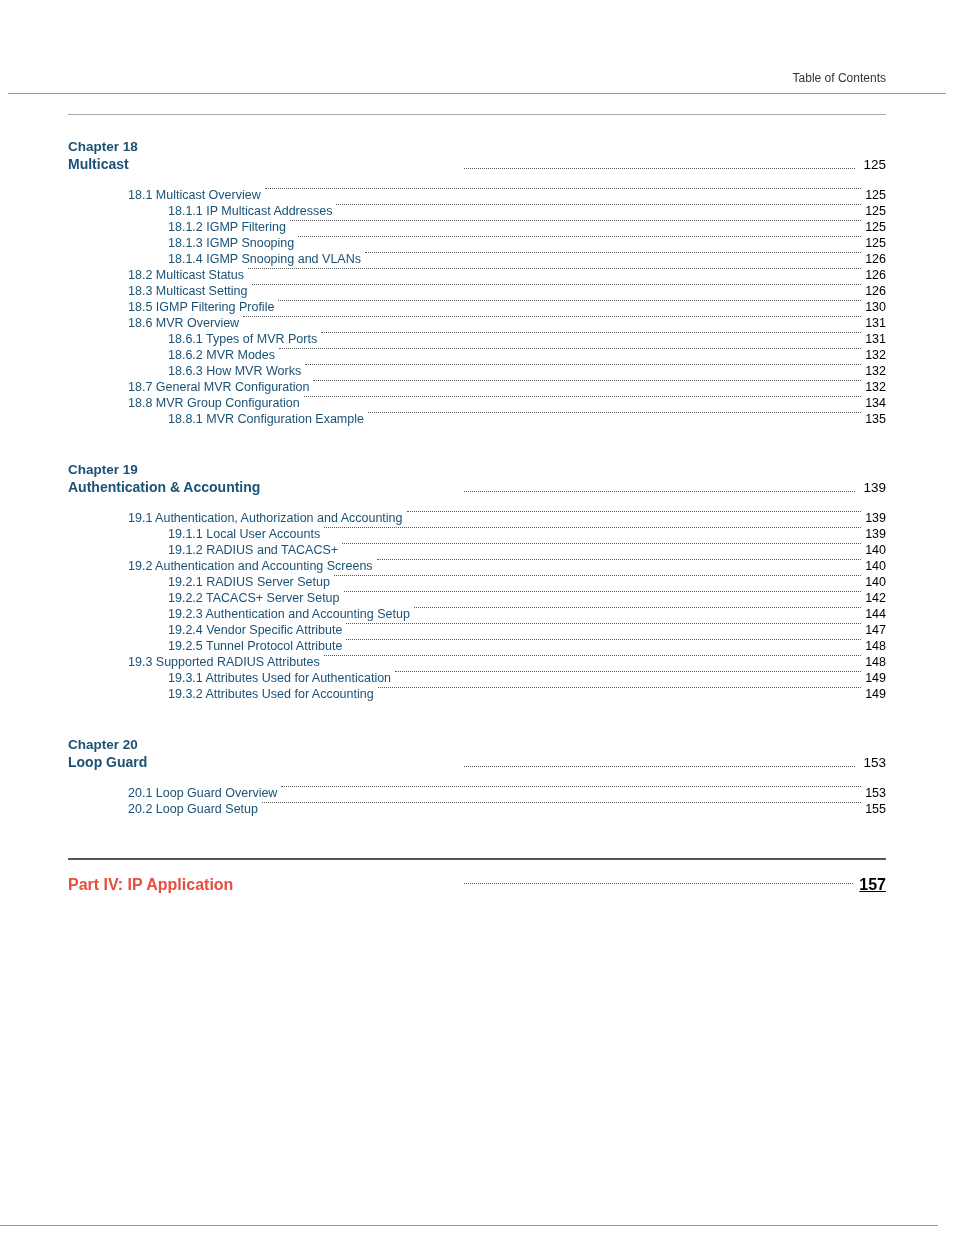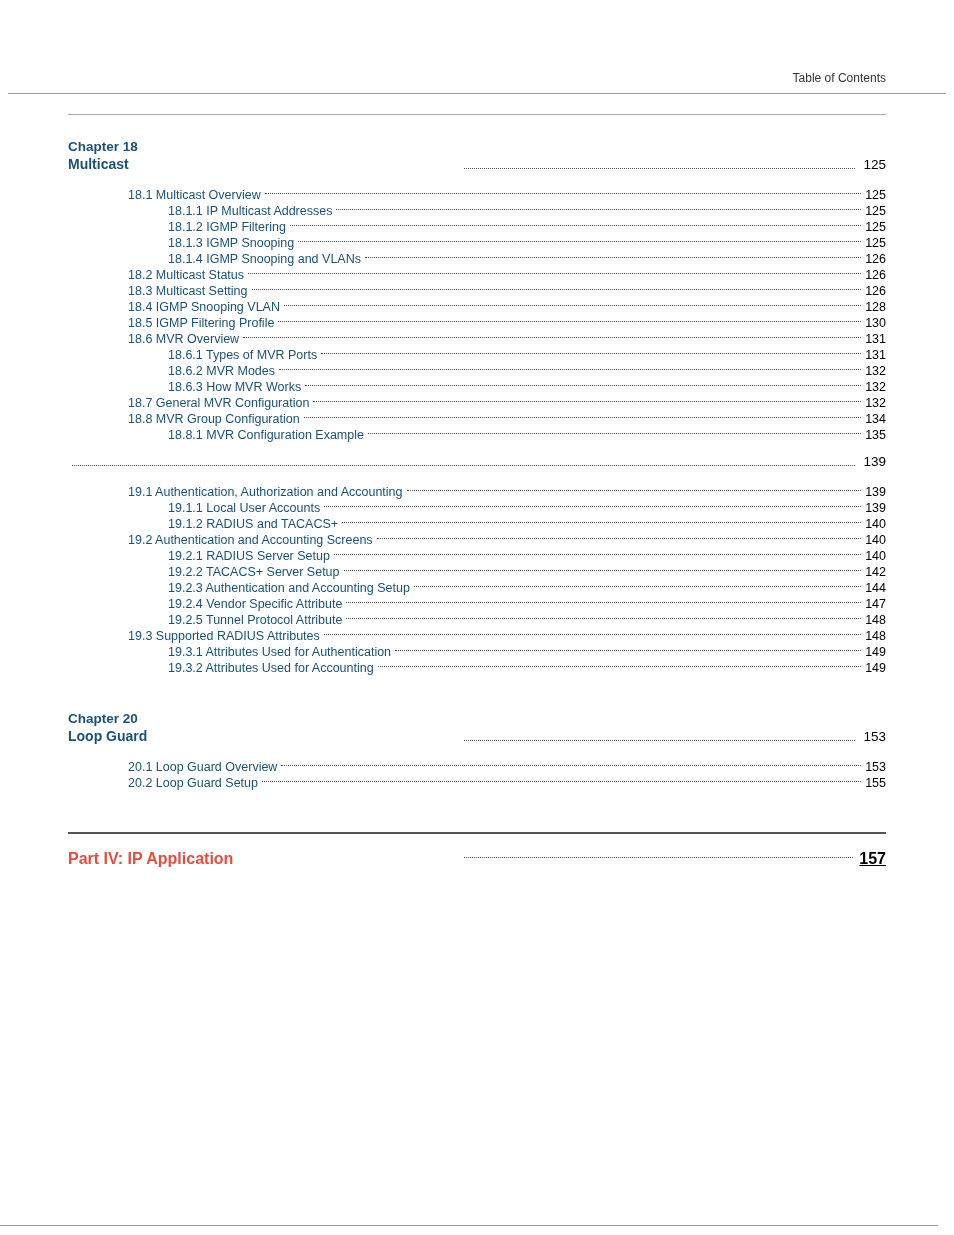--- a/index.html
+++ b/index.html
@@ -68,21 +68,21 @@
     }
     .chapter-dots {
       flex: 1;
       border-bottom: 1px dotted #555;
       margin: 0 4px 3px 4px;
     }
 
     
     .toc-entry {
       display: flex;
-      align-items: center;
+      align-items: flex-start;
       margin-bottom: 2px;
     }
     .toc-entry.level1 { padding-left: 60px; }
     .toc-entry.level2 { padding-left: 100px; }
 
     .toc-label {
       font-size: 12.5px;
       color: #1a5276;
       white-space: nowrap;
     }
@@ -204,25 +204,20 @@
         <span class="toc-label">18.2 Multicast Status</span>
         <span class="toc-dots"></span>
         <span class="toc-page">126</span>
       </div>
       <div class="toc-entry level1">
         <span class="toc-label">18.3 Multicast Setting</span>
         <span class="toc-dots"></span>
         <span class="toc-page">126</span>
       </div>
       <div class="toc-entry level1">
-        <span class="toc-label">18.4 IGMP Snooping VLAN</span>
-        <span class="toc-dots"></span>
-        <span class="toc-page">128</span>
-      </div>
-      <div class="toc-entry level1">
         <span class="toc-label">18.5 IGMP Filtering Profile</span>
         <span class="toc-dots"></span>
         <span class="toc-page">130</span>
       </div>
       <div class="toc-entry level1">
         <span class="toc-label">18.6 MVR Overview</span>
         <span class="toc-dots"></span>
         <span class="toc-page">131</span>
       </div>
       <div class="toc-entry level2">
@@ -249,21 +244,23 @@
         <span class="toc-label">18.8 MVR Group Configuration</span>
         <span class="toc-dots"></span>
         <span class="toc-page">134</span>
       </div>
       <div class="toc-entry level2">
         <span class="toc-label">18.8.1 MVR Configuration Example</span>
         <span class="toc-dots"></span>
         <span class="toc-page">135</span>
       </div>
       <div class="chapter-spacer"></div>
+      <div class="chapter-label">Chapter  19</div>
       <div class="chapter-title-row">
+        <span class="chapter-title">Authentication &amp; Accounting</span>
         <span class="chapter-dots"></span>
         <span class="chapter-page">139</span>
       </div>
       <div style="height: 6px;"></div>
       <div class="toc-entry level1">
         <span class="toc-label">19.1 Authentication, Authorization and Accounting</span>
         <span class="toc-dots"></span>
         <span class="toc-page">139</span>
       </div>
       <div class="toc-entry level2">

